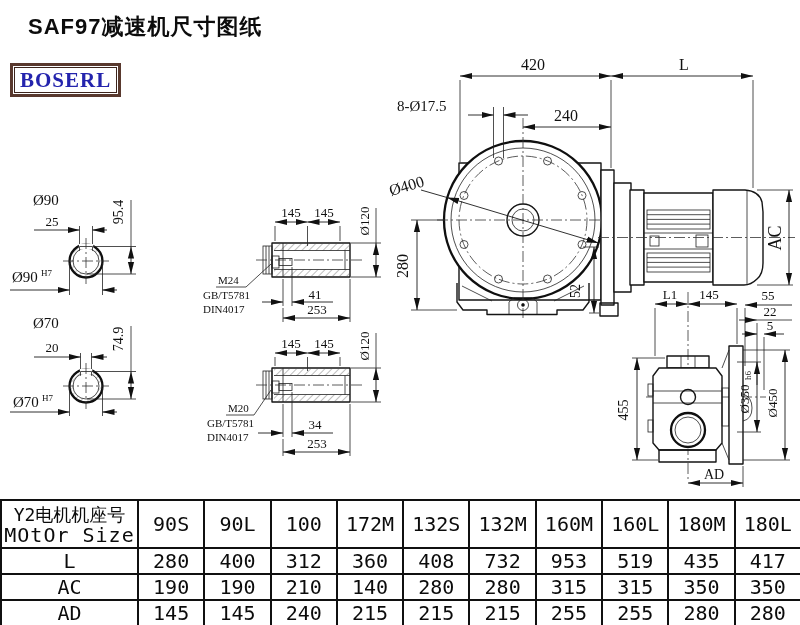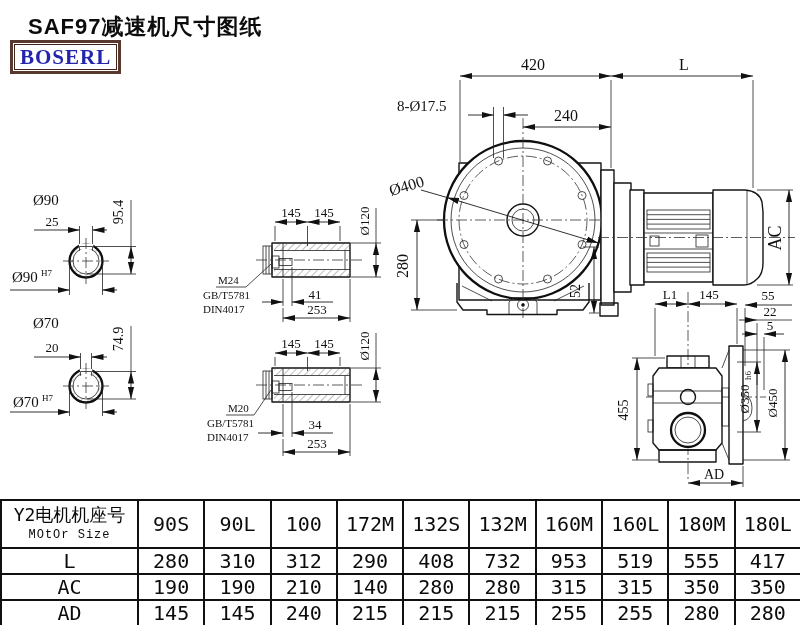--- a/index.html
+++ b/index.html
@@ -1,41 +1,41 @@
 <!DOCTYPE html>
 <html><head>
 <meta charset="utf-8">
 <style>
   html,body{margin:0;padding:0;background:#fff;}
   #stage{position:relative;width:800px;height:625px;background:#fff;overflow:hidden;
          font-family:"Liberation Sans",sans-serif;}
   #title{position:absolute;left:28px;top:12px;font-size:22px;font-weight:bold;color:#0c0c0c;
          letter-spacing:1px;white-space:nowrap;}
-  #brandbox{position:absolute;left:10px;top:40px;border:3px solid #59392e;background:#fff;}
+  #brandbox{position:absolute;left:10px;top:63px;border:3px solid #59392e;background:#fff;}
   #brandbox .inner{margin:1px;border:1px solid #3c241c;padding:0 5px;
          font-family:"Liberation Serif",serif;font-weight:bold;font-size:21px;color:#2424ad;
          letter-spacing:1px;line-height:24px;}
   svg{position:absolute;left:0;top:0;}
   svg text{font-family:"Liberation Serif",serif;fill:#111;}
   .s9{font-size:9px}.s11{font-size:11px}.s13{font-size:13px}
   .s14{font-size:14px}.s15{font-size:15px}.s16{font-size:16px}.s17{font-size:18px}
   .b{stroke:#0f0f0f;stroke-width:2.3;fill:none;stroke-linejoin:round;}
   .bf{stroke:#0f0f0f;stroke-width:2.3;fill:#fff;stroke-linejoin:round;}
   .m{stroke:#151515;stroke-width:1.4;fill:none;stroke-linejoin:round;}
   .mf{stroke:#151515;stroke-width:1.4;fill:#fff;stroke-linejoin:round;}
   .t{stroke:#222;stroke-width:0.8;fill:none;}
   .d{stroke:#1a1a1a;stroke-width:0.9;fill:none;}
   .cl{stroke:#333;stroke-width:0.8;fill:none;stroke-dasharray:11 3 2 3;}
   #spec{position:absolute;left:0;top:499px;width:800px;height:126px;border-collapse:collapse;
         table-layout:fixed;background:#fff;}
   #spec td{border:2px solid #101010;text-align:center;vertical-align:middle;padding:0;
         font-family:"DejaVu Sans Mono","Liberation Mono",monospace;font-size:20px;color:#0b0b0b;
         overflow:hidden;white-space:nowrap;}
   #spec .cn{font-size:18px;letter-spacing:0px;line-height:21px;}
-  #spec .en{font-size:12px;letter-spacing:1px;line-height:20px;font-family:Liberation Mono, monospace;}
+  #spec .en{font-size:20px;letter-spacing:1px;line-height:20px;}
 </style>
 </head>
 <body>
 
 <div id="stage">
 
   <div id="title">SAF97减速机尺寸图纸</div>
   <div id="brandbox">
     <div class="inner">BOSERL</div>
   </div>
@@ -379,28 +379,28 @@
       <td>132S</td>
       <td>132M</td>
       <td>160M</td>
       <td>160L</td>
       <td>180M</td>
       <td>180L</td>
     </tr>
     <tr style="height:25px">
       <td>L</td>
       <td>280</td>
-      <td>310</td>
+      <td>400</td>
       <td>312</td>
-      <td>290</td>
+      <td>360</td>
       <td>408</td>
       <td>732</td>
       <td>953</td>
       <td>519</td>
-      <td>555</td>
+      <td>435</td>
       <td>417</td>
     </tr>
     <tr style="height:24px">
       <td>AC</td>
       <td>190</td>
       <td>190</td>
       <td>210</td>
       <td>140</td>
       <td>280</td>
       <td>280</td>

